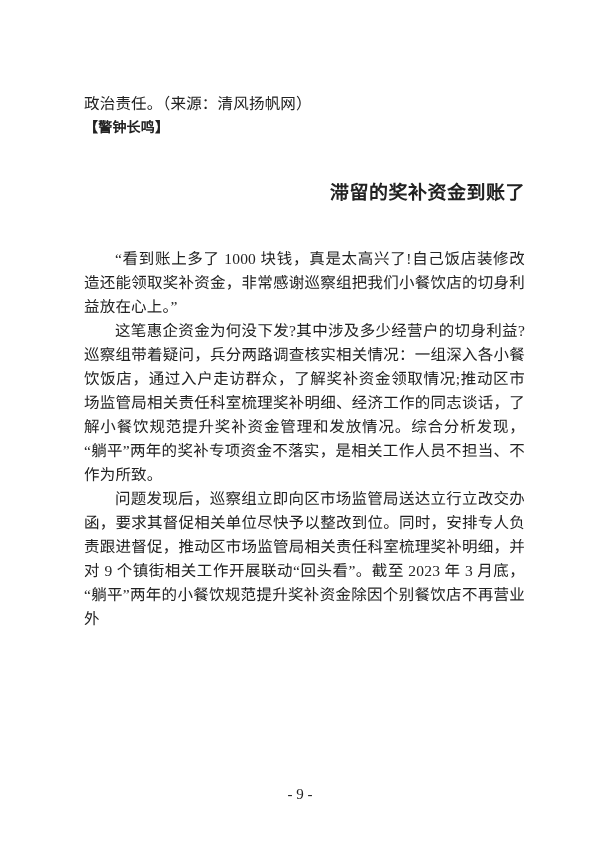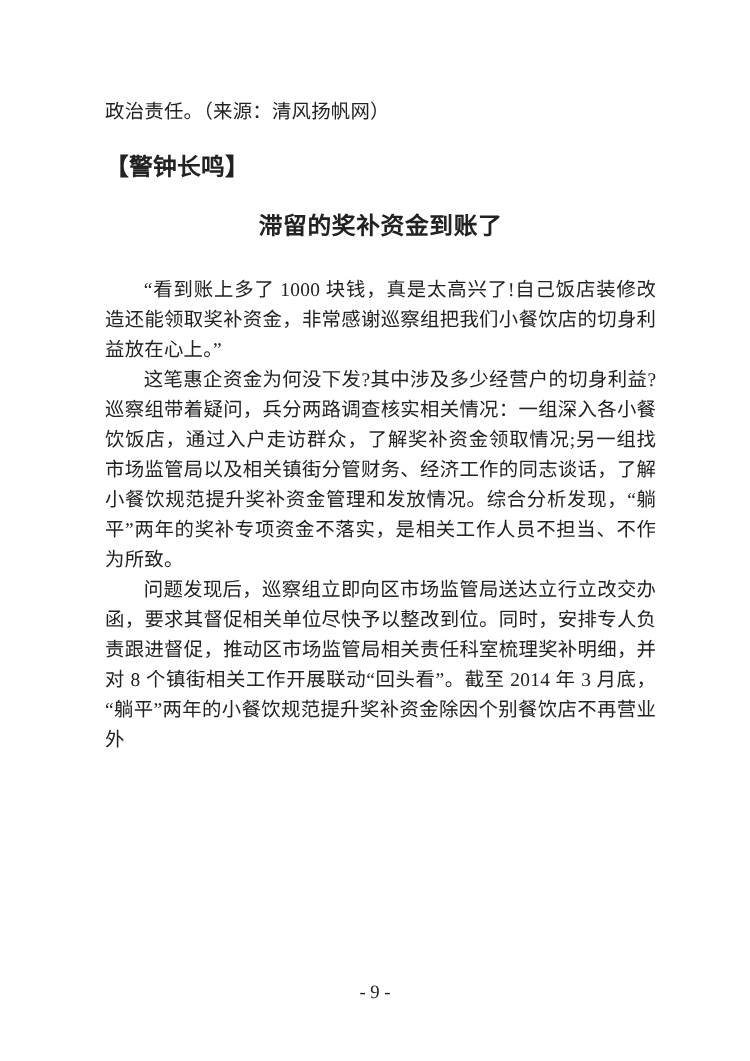--- a/index.html
+++ b/index.html
@@ -12,46 +12,45 @@
     width: 600px;
     height: 849px;
     background: #ffffff;
     overflow: hidden;
     font-family: "Liberation Serif", "DejaVu Serif", serif;
     color: #222222;
   }
   .content {
     position: absolute;
     left: 84px;
-    top: 78px;
+    top: 92px;
     width: 441px;
   }
   .carryover {
     font-size: 15.5px;
     line-height: 24px;
     letter-spacing: 0.2px;
     text-align: justify;
   }
   .section-label {
-    margin-top: 21px;
-    font-size: 19px;
+    font-size: 14px;
     line-height: 24px;
     font-weight: bold;
     letter-spacing: 0.2px;
   }
   .article-title {
-    margin-top: 22px;
+    margin-top: 40px;
     font-size: 19px;
     line-height: 26px;
     font-weight: bold;
-    text-align: center;
+    text-align: right;
     letter-spacing: 0.5px;
   }
   .body-text {
-    margin-top: 26px;
+    margin-top: 41px;
   }
   .body-text p {
     margin: 0;
     font-size: 15.5px;
     line-height: 24px;
     letter-spacing: 0.2px;
     text-indent: 2em;
     text-align: justify;
     text-justify: inter-ideograph;
   }
@@ -73,20 +72,20 @@
   <div class="content">
 
     <div class="carryover">政治责任。（来源：清风扬帆网）</div>
 
     <div class="section-label">【警钟长鸣】</div>
 
     <h1 class="article-title">滞留的奖补资金到账了</h1>
 
     <div class="body-text">
       <p>“看到账上多了 1000 块钱，真是太高兴了!自己饭店装修改造还能领取奖补资金，非常感谢巡察组把我们小餐饮店的切身利益放在心上。”</p>
-      <p>这笔惠企资金为何没下发?其中涉及多少经营户的切身利益?巡察组带着疑问，兵分两路调查核实相关情况：一组深入各小餐饮饭店，通过入户走访群众，了解奖补资金领取情况;另一组找市场监管局以及相关镇街分管财务、经济工作的同志谈话，了解小餐饮规范提升奖补资金管理和发放情况。综合分析发现，“躺平”两年的奖补专项资金不落实，是相关工作人员不担当、不作为所致。</p>
-      <p>问题发现后，巡察组立即向区市场监管局送达立行立改交办函，要求其督促相关单位尽快予以整改到位。同时，安排专人负责跟进督促，推动区市场监管局相关责任科室梳理奖补明细，并对 8 个镇街相关工作开展联动“回头看”。截至 2014 年 3 月底，“躺平”两年的小餐饮规范提升奖补资金除因个别餐饮店不再营业外</p>
+      <p>这笔惠企资金为何没下发?其中涉及多少经营户的切身利益?巡察组带着疑问，兵分两路调查核实相关情况：一组深入各小餐饮饭店，通过入户走访群众，了解奖补资金领取情况;推动区市场监管局相关责任科室梳理奖补明细、经济工作的同志谈话，了解小餐饮规范提升奖补资金管理和发放情况。综合分析发现，“躺平”两年的奖补专项资金不落实，是相关工作人员不担当、不作为所致。</p>
+      <p>问题发现后，巡察组立即向区市场监管局送达立行立改交办函，要求其督促相关单位尽快予以整改到位。同时，安排专人负责跟进督促，推动区市场监管局相关责任科室梳理奖补明细，并对 9 个镇街相关工作开展联动“回头看”。截至 2023 年 3 月底，“躺平”两年的小餐饮规范提升奖补资金除因个别餐饮店不再营业外</p>
     </div>
 
   </div>
 
   <div class="page-number">- 9 -</div>
 </div>
 
 </body></html>

